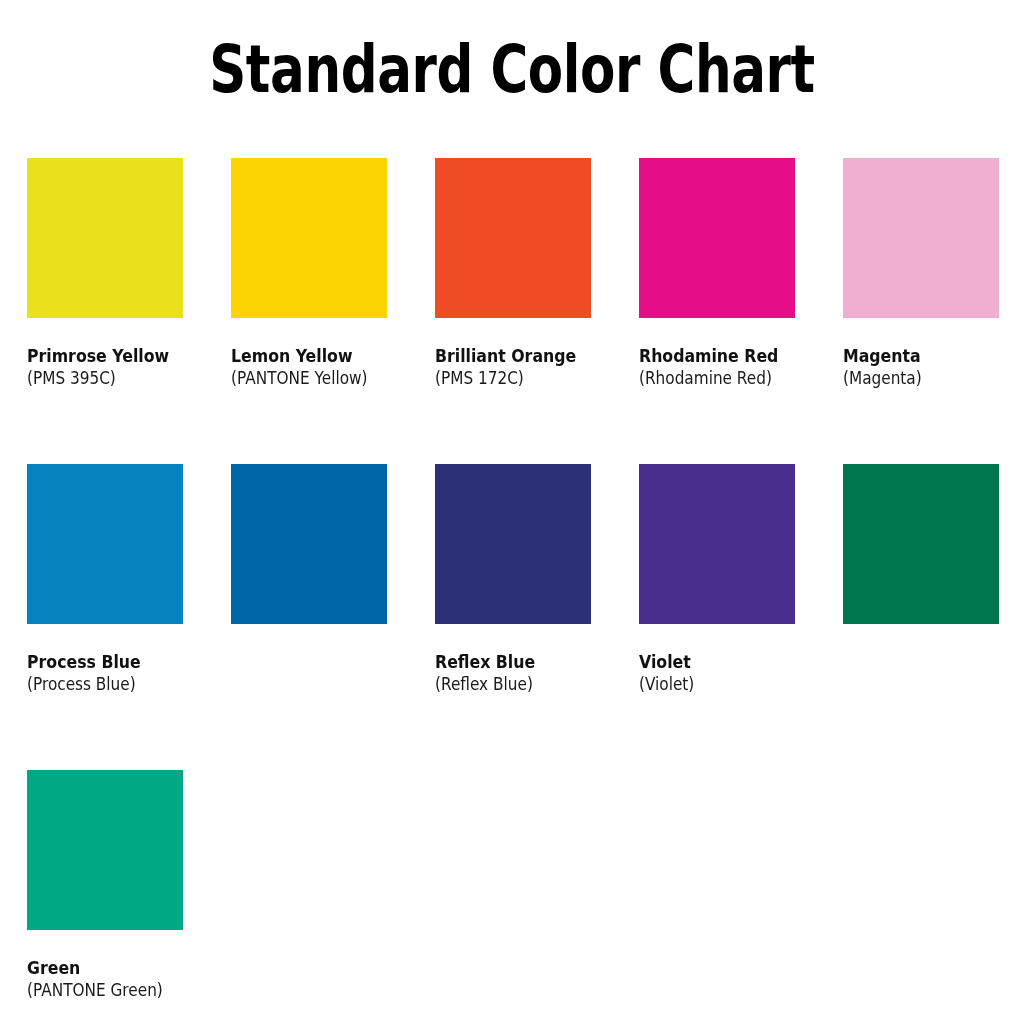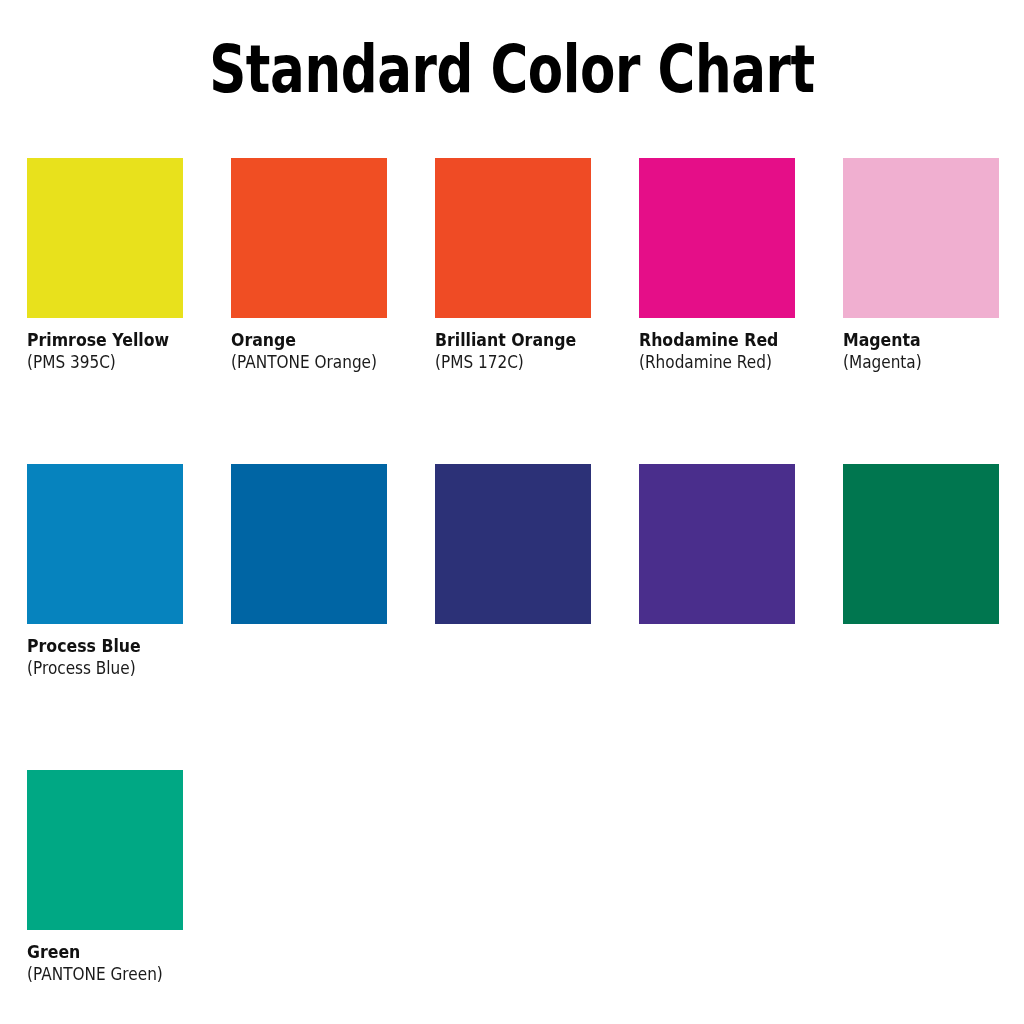--- a/index.html
+++ b/index.html
@@ -50,21 +50,21 @@
   .swatch-cell {
     width: 204px;
     position: relative;
   }
   .swatch {
     width: 156px;
     height: 160px;
     display: block;
   }
   .swatch-labels {
-    padding-top: 12px;
+    padding-top: 28px;
     width: 200px;
   }
   .swatch-name {
     font-family: "DejaVu Sans", sans-serif;
     font-weight: bold;
     font-size: 17.5px;
     line-height: 21px;
     color: #111111;
     transform: scaleX(0.9);
     transform-origin: 0 50%;
@@ -90,24 +90,24 @@
 
   <div class="grid">
       <div class="swatch-cell">
         <div class="swatch" style="background-color: rgb(232, 225, 28);"></div>
         <div class="swatch-labels">
           <div class="swatch-name">Primrose Yellow</div>
           <div class="swatch-code">(PMS 395C)</div>
         </div>
       </div>
       <div class="swatch-cell">
-        <div class="swatch" style="background-color: rgb(240, 78, 35);"></div>
+        <div class="swatch" style="background-color: rgb(252, 211, 3);"></div>
         <div class="swatch-labels">
-          <div class="swatch-name">Orange</div>
-          <div class="swatch-code">(PANTONE Orange)</div>
+          <div class="swatch-name">Lemon Yellow</div>
+          <div class="swatch-code">(PANTONE Yellow)</div>
         </div>
       </div>
       <div class="swatch-cell">
         <div class="swatch" style="background-color: rgb(239, 75, 37);"></div>
         <div class="swatch-labels">
           <div class="swatch-name">Brilliant Orange</div>
           <div class="swatch-code">(PMS 172C)</div>
         </div>
       </div>
       <div class="swatch-cell">
@@ -129,23 +129,31 @@
         <div class="swatch-labels">
           <div class="swatch-name">Process Blue</div>
           <div class="swatch-code">(Process Blue)</div>
         </div>
       </div>
       <div class="swatch-cell">
         <div class="swatch" style="background-color: rgb(0, 101, 164);"></div>
       </div>
       <div class="swatch-cell">
         <div class="swatch" style="background-color: rgb(44, 49, 119);"></div>
+        <div class="swatch-labels">
+          <div class="swatch-name">Reflex Blue</div>
+          <div class="swatch-code">(Reflex Blue)</div>
+        </div>
       </div>
       <div class="swatch-cell">
         <div class="swatch" style="background-color: rgb(74, 46, 140);"></div>
+        <div class="swatch-labels">
+          <div class="swatch-name">Violet</div>
+          <div class="swatch-code">(Violet)</div>
+        </div>
       </div>
       <div class="swatch-cell">
         <div class="swatch" style="background-color: rgb(0, 118, 79);"></div>
       </div>
       <div class="swatch-cell">
         <div class="swatch" style="background-color: rgb(0, 168, 132);"></div>
         <div class="swatch-labels">
           <div class="swatch-name">Green</div>
           <div class="swatch-code">(PANTONE Green)</div>
         </div>

